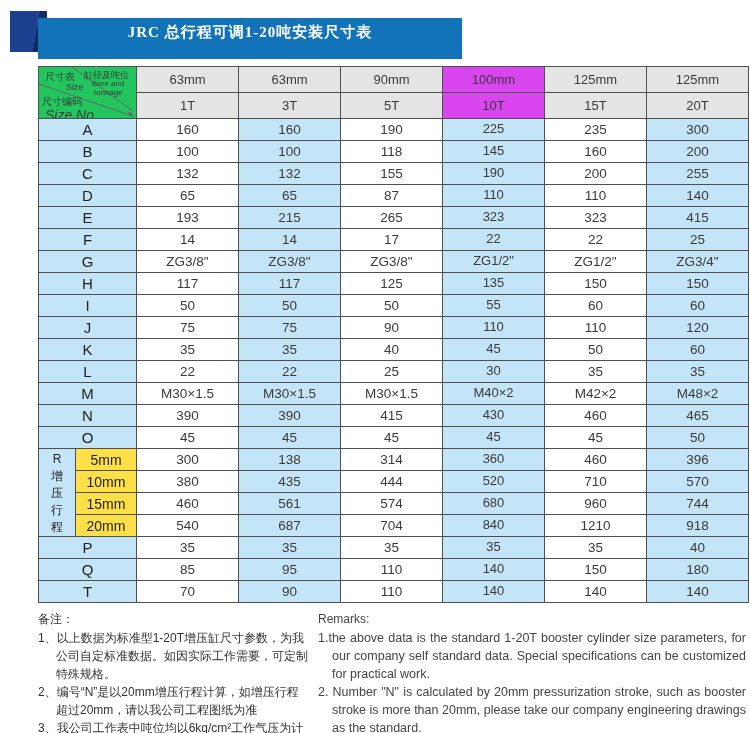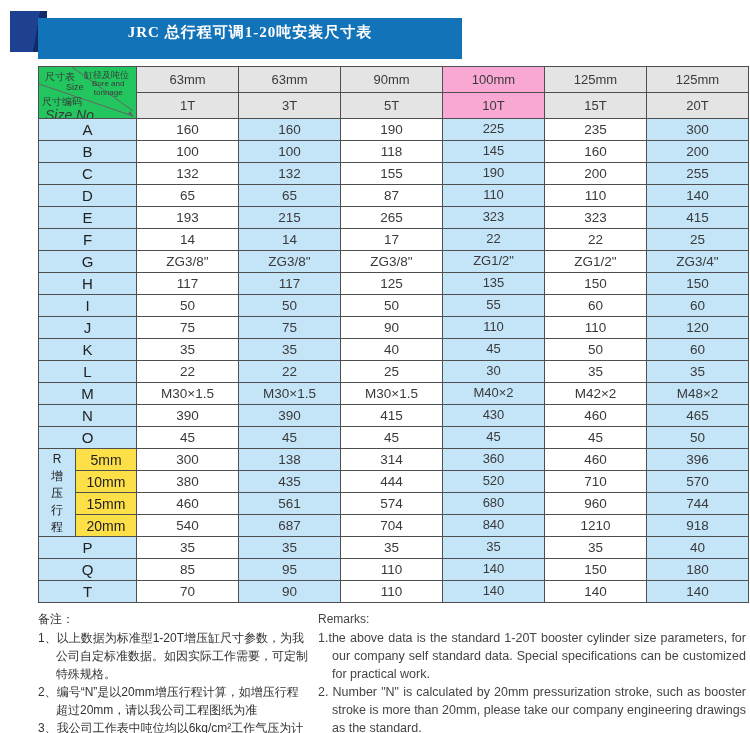--- a/index.html
+++ b/index.html
@@ -45,21 +45,21 @@
     border:1px solid #4f4f4f;
     text-align:center; vertical-align:middle;
     padding:0; overflow:hidden;
   }
   .dim-table thead tr { height:26px; }
   .dim-table tbody tr { height:22px; }
   th.colhead {
     background:#e4e4e4; font-weight:normal;
     font-size:13px; color:#3a3a3a;
   }
-  th.colhead.hlite { background:#f9a8d4; }
+  th.colhead.hlite { background:#d946ef; }
   th.corner {
     background:#22c55e; position:relative; padding:4px;
   }
   .corner span { position:absolute; white-space:pre-line; color:#3a3a3a; font-weight:normal; }
   .c-size-cn   { left:6px;  top:3px;  font-size:10px; }
   .c-size-en   { left:27px; top:15px; font-size:9px;  color:#666; }
   .c-bore-cn   { left:45px; top:2px;  font-size:9px; }
   .c-bore-en   { left:53px; top:12px; font-size:8px;  color:#666; line-height:9px; text-align:center; }
   .c-no-cn     { left:3px;  top:28px; font-size:10px; }
   .c-no-en     { left:6px;  top:40px; font-size:14px;  color:#666;font-style:italic; }

